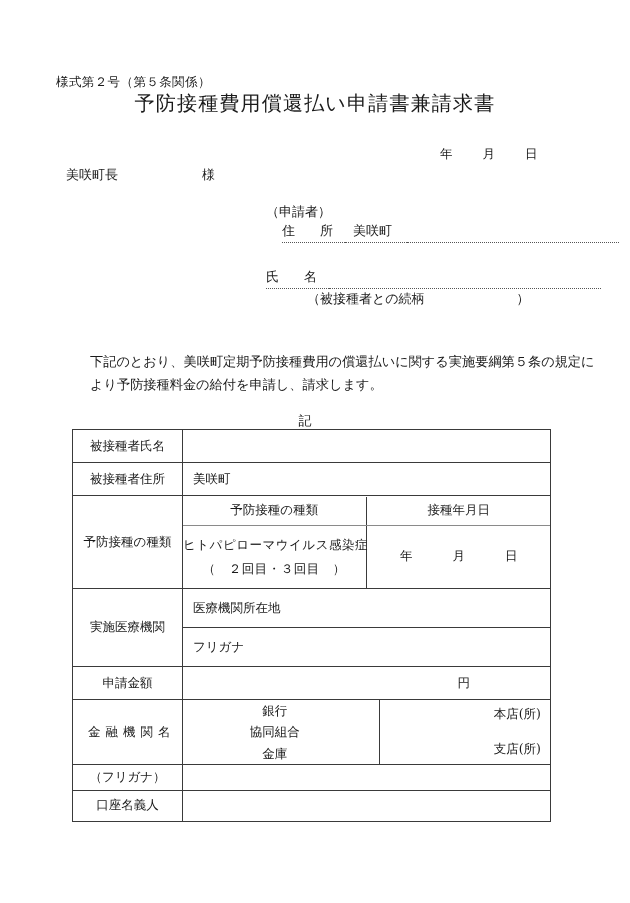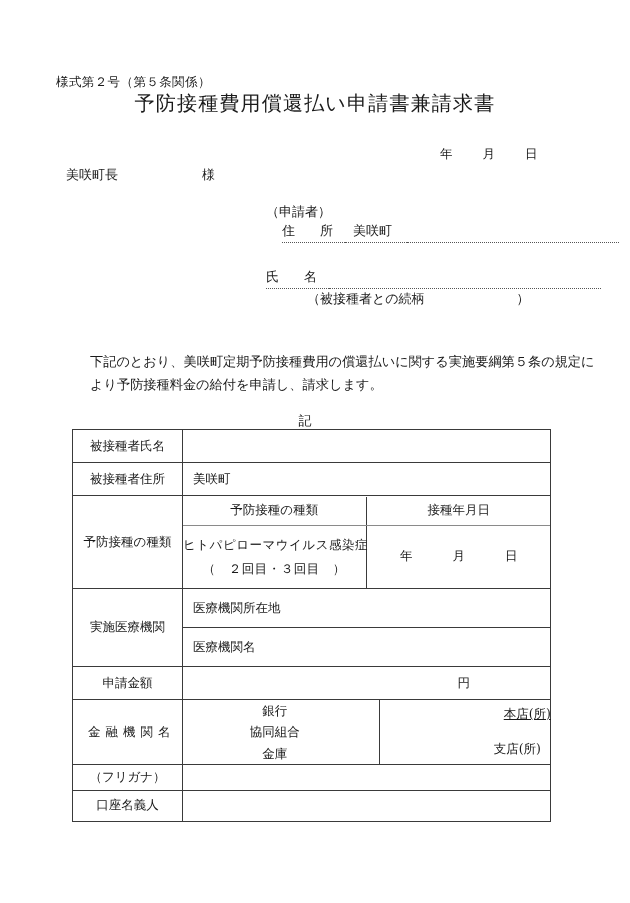--- a/index.html
+++ b/index.html
@@ -199,21 +199,21 @@
   }
   .ymd { white-space: nowrap; }
   .ymd .g { display: inline-block; width: 40px; }
 
   .bank-kinds {
     text-align: center;
     line-height: 1.7;
     padding-right: 12px;
     white-space: nowrap;
   }
-  .branch-top { text-align: right; padding-right: 0; text-decoration: underline; }
+  .branch-top { text-align: right; padding-right: 10px; }
   .branch-bot { text-align: right; padding-right: 10px; }
   .yen { text-align: right; padding-right: 80px; }
   .futsu { text-align: center; letter-spacing: 1px; white-space: nowrap; }
 </style>
 </head>
 <body>
 
 <div class="page">
 
   <div class="form-no">様式第２号（第５条関係）</div>
@@ -315,21 +315,21 @@
         <td>
           <table class="subtable">
             <tbody>
               <tr>
                 <td class="brd-b" style="height:38px">
                   <div class="cell-pad">医療機関所在地</div>
                 </td>
               </tr>
               <tr>
                 <td style="height:38px">
-                  <div class="cell-pad">医療機関名</div>
+                  <div class="cell-pad">フリガナ</div>
                 </td>
               </tr>
             </tbody>
           </table>
         </td>
       </tr>
 
       <tr>
         <td style="height:32px">
           <div class="cell-pad lbl">申請金額</div>

